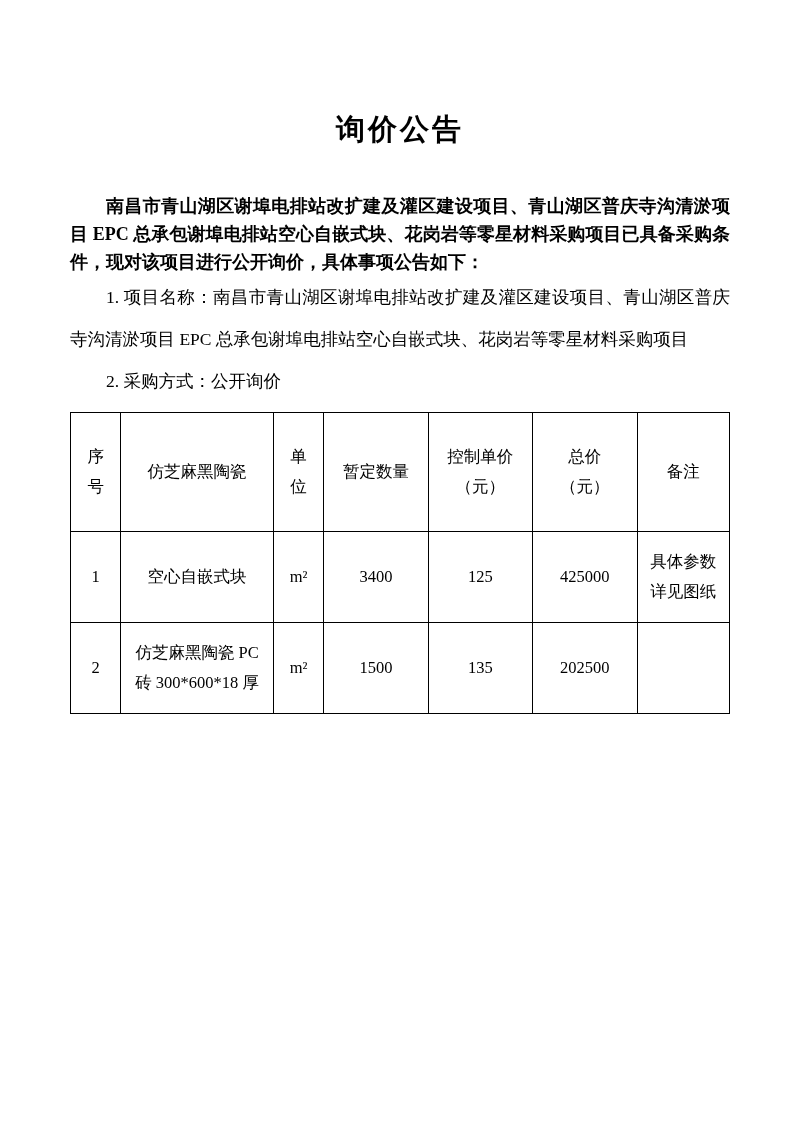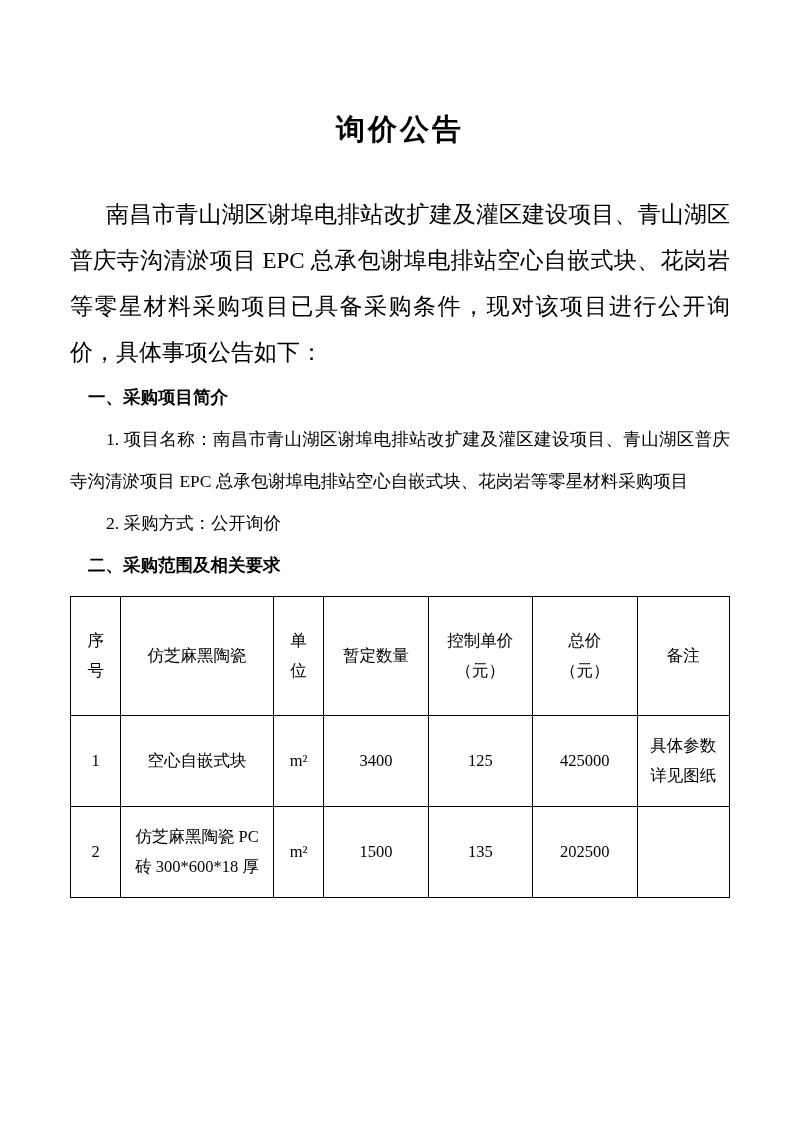--- a/index.html
+++ b/index.html
@@ -24,25 +24,26 @@
   }
   .doc-title {
     text-align: center;
     font-size: 29px;
     font-weight: bold;
     letter-spacing: 3px;
     margin: 0 0 42px 0;
     font-family: "Liberation Serif", "DejaVu Serif", serif;
   }
   .para {
-    font-size: 23px;
-    line-height: 46px;
+    font-size: 18px;
+    line-height: 28px;
     text-align: justify;
     text-justify: inter-ideograph;
     margin: 0;
+    font-weight: bold;
   }
   .indent2 {
     text-indent: 36px;
   }
   .section-head {
     font-size: 17.5px;
     line-height: 42px;
     font-weight: bold;
     text-indent: 18px;
     margin: 0;
@@ -100,26 +101,24 @@
 </style>
 </head>
 <body>
 
 <div class="page">
 
   <h1 class="doc-title">询价公告</h1>
 
   <p class="para indent2">南昌市青山湖区谢埠电排站改扩建及灌区建设项目、青山湖区普庆寺沟清淤项目 EPC 总承包谢埠电排站空心自嵌式块、花岗岩等零星材料采购项目已具备采购条件，现对该项目进行公开询价，具体事项公告如下：</p>
 
-  <p class="section-head">一、采购项目简介</p>
 
   <p class="sub-item">1. 项目名称：南昌市青山湖区谢埠电排站改扩建及灌区建设项目、青山湖区普庆寺沟清淤项目 EPC 总承包谢埠电排站空心自嵌式块、花岗岩等零星材料采购项目</p>
   <p class="sub-item">2. 采购方式：公开询价</p>
 
-  <p class="section-head">二、采购范围及相关要求</p>
 
   <table class="items">
     <thead>
       <tr class="head-row">
         <td class="col-seq">
           <div>序</div>
           <div>号</div>
         </td>
         <td class="col-name">仿芝麻黑陶瓷</td>
         <td class="col-unit">

